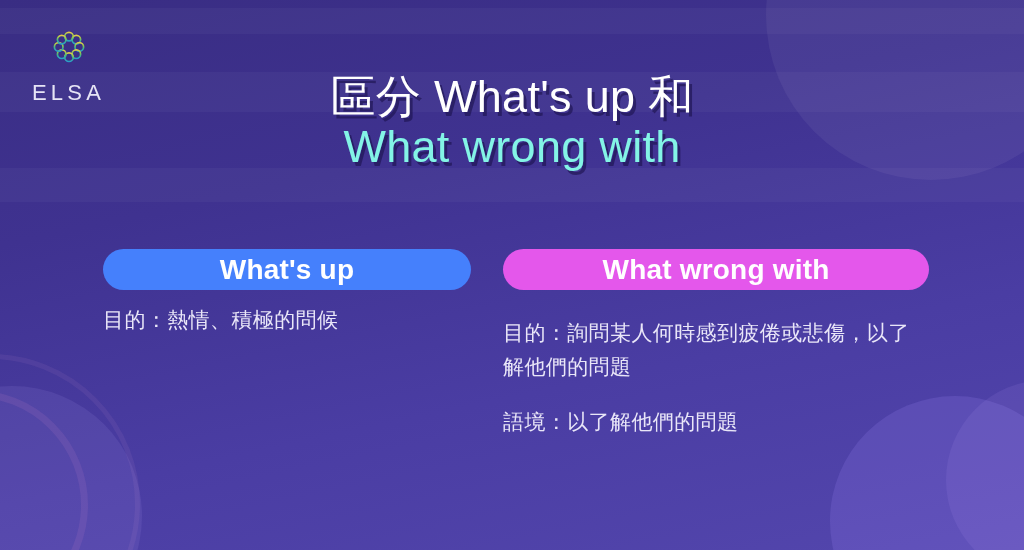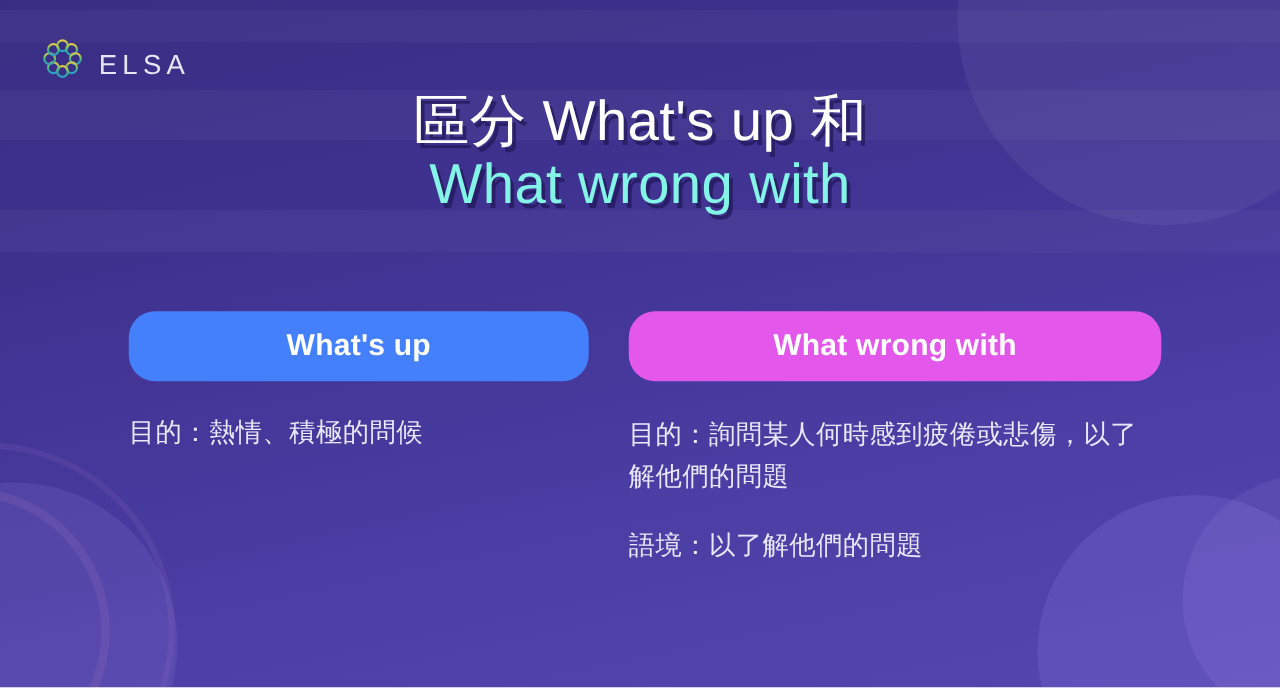--- a/index.html
+++ b/index.html
@@ -98,20 +98,21 @@
   }
 
   
   .logo {
     position: absolute;
     left: 32px;
     top: 31px;
     display: flex;
     align-items: center;
     gap: 11px;
+    flex-direction: column;
   }
   .logo-mark { display: block; }
   .logo-word {
     color: #e6e4f5;
     font-size: 22px;
     letter-spacing: 4.2px;
     font-weight: 400;
     line-height: 1;
   }
 
@@ -146,35 +147,35 @@
     width: 1024px;
     display: flex;
   }
   .col {
     box-sizing: border-box;
   }
   .col-left  { width: 497px; padding-left: 103px; padding-right: 26px; }
   .col-right { width: 527px; padding-left: 6px;  padding-right: 95px; }
 
   .pill {
-    height: 56px;
+    height: 41px;
     border-radius: 21px;
     display: flex;
     align-items: center;
     justify-content: center;
     color: #ffffff;
-    font-size: 24px;
+    font-size: 28px;
     font-weight: 700;
     letter-spacing: 0.2px;
   }
   .pill-left  { background: #4580fc; }
   .pill-right { background: #e457eb; }
 
   .body-text {
-    margin-top: 25px;
+    margin-top: 13px;
     color: #e9e6f8;
     font-size: 21px;
     line-height: 1.62;
     letter-spacing: 0.4px;
   }
   .body-text p {
     margin: 0 0 21px 0;
   }
   .body-text p:last-child { margin-bottom: 0; }
   .col-right .body-text { margin-top: 26px; }

